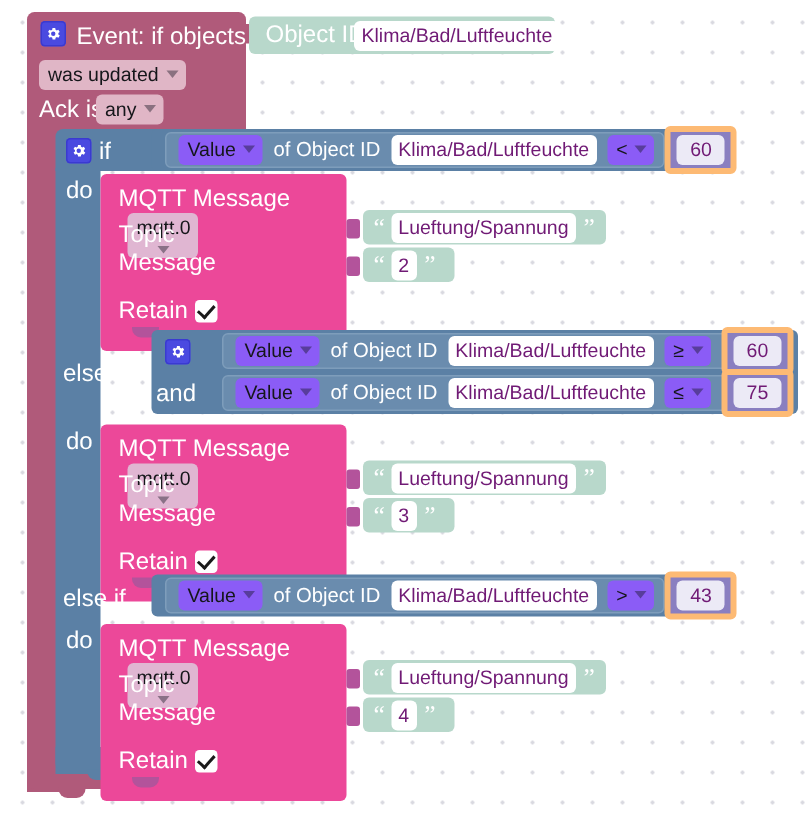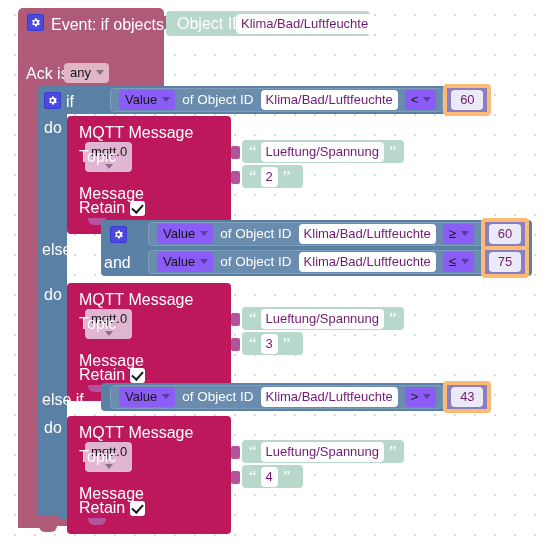--- a/index.html
+++ b/index.html
@@ -118,24 +118,24 @@
        border-radius:4px;box-sizing:border-box;display:flex;align-items:center;gap:7px;
        padding:0 6px 0 8px;}
   .cmp .lbl{font-size:13.5px;}
 
   
   .numblk{display:inline-flex;align-items:center;background:#8a7fc0;
           border:4px solid #fdba74;border-radius:4px;padding:2px 4px;}
   .numblk .field{min-width:22px;text-align:center;background:#eceaf6;}
 
   
-  .mqtt{position:absolute;width:164px;height:118px;background:#be185d;border-radius:4px;}
+  .mqtt{position:absolute;width:164px;height:118px;background:#ec4899;border-radius:4px;}
   .mqtt .row{position:absolute;left:12px;}
   .mqtt .r1{top:8px;}  .mqtt .r2{top:33px;}
-  .mqtt .r3{top:70px;} .mqtt .r4{top:83px;}
+  .mqtt .r3{top:52px;} .mqtt .r4{top:83px;}
   .mqtt-notch{position:absolute;left:21px;top:102px;width:18px;height:7px;
               background:#b3539b;border-radius:0 0 6px 6px;}
   .mqtt-tab{position:absolute;width:9px;height:13px;background:#b3539b;border-radius:2px;}
 
   
   .strblk{position:absolute;height:23px;background:#b8d8cb;border-radius:4px;
           display:flex;align-items:center;gap:5px;padding:0 7px;box-sizing:border-box;}
   .strblk .field{background:#ffffff;}
 </style>
 </head>
@@ -150,20 +150,26 @@
   <div class="blk" id="ev-plug"></div>
 
   <div class="blk" id="ev-gear">
     <span class="gear">
       <svg width="11" height="11" viewBox="0 0 24 24" aria-hidden="true">
         <path fill="#ffffff" d="M19.4 13a7.6 7.6 0 0 0 0-2l2-1.5-2-3.4-2.4 1a7.7 7.7 0 0 0-1.7-1l-.4-2.6H10.9l-.4 2.6a7.7 7.7 0 0 0-1.7 1l-2.4-1-2 3.4L6.5 11a7.6 7.6 0 0 0 0 2l-2 1.5 2 3.4 2.4-1c.5.4 1.1.8 1.7 1l.4 2.6h4l.4-2.6c.6-.2 1.2-.6 1.7-1l2.4 1 2-3.4-2.1-1.5zM12 15.2A3.2 3.2 0 1 1 12 8.8a3.2 3.2 0 0 1 0 6.4z"></path>
       </svg>
     </span>
   </div>
   <div class="blk lbl" id="ev-title">Event: if objects</div>
+  <div class="blk" id="ev-dd-upd">
+    <span class="dd rose">
+      <span>was updated</span>
+      <span class="caret"></span>
+    </span>
+  </div>
   <div class="blk lbl" id="ev-ackis">Ack is</div>
   <div class="blk" id="ev-dd-ack">
     <span class="dd rose">
       <span>any</span>
       <span class="caret"></span>
     </span>
   </div>
 
   <div class="blk" id="objid"></div>
   <div class="blk lbl" id="objid-lbl">Object ID</div>

